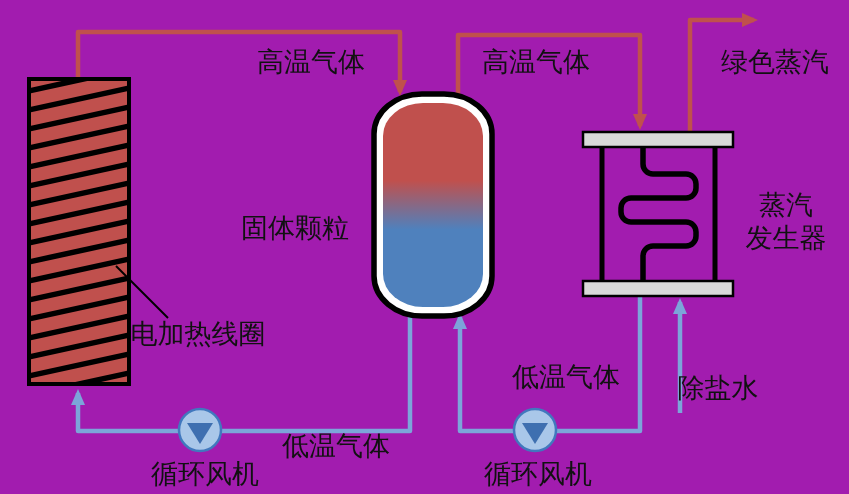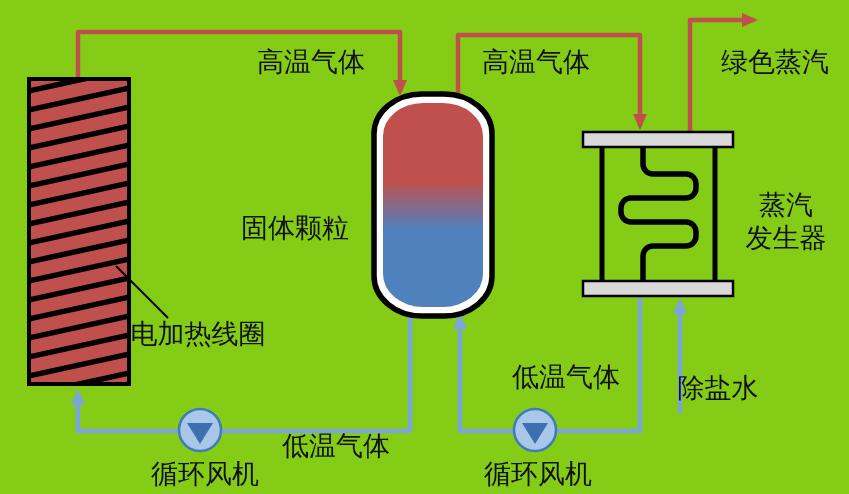--- a/index.html
+++ b/index.html
@@ -1,16 +1,16 @@
 <!DOCTYPE html>
 <html><head>
 <meta charset="utf-8">
 <style>
   html,body{margin:0;padding:0;background:#ffffff;}
-  .canvas{width:849px;height:494px;position:relative;background:#84cc16;overflow:hidden;
+  .canvas{width:849px;height:494px;position:relative;background:#a21caf;overflow:hidden;
           font-family:"DejaVu Serif", serif;}
   svg{display:block;}
   .lbl{font-family:"DejaVu Serif", serif;font-size:27px;fill:#111111;text-anchor:middle;}
   .pipe{fill:none;stroke-width:4.5;stroke-linejoin:round;}
   .wall{stroke:#000;stroke-width:5;}
   .coil-line{stroke:#000;stroke-width:5.5;}
   .plate{stroke:#000;stroke-width:2.5;}
   .leader{stroke:#000;stroke-width:2;}
 </style>
 </head>

